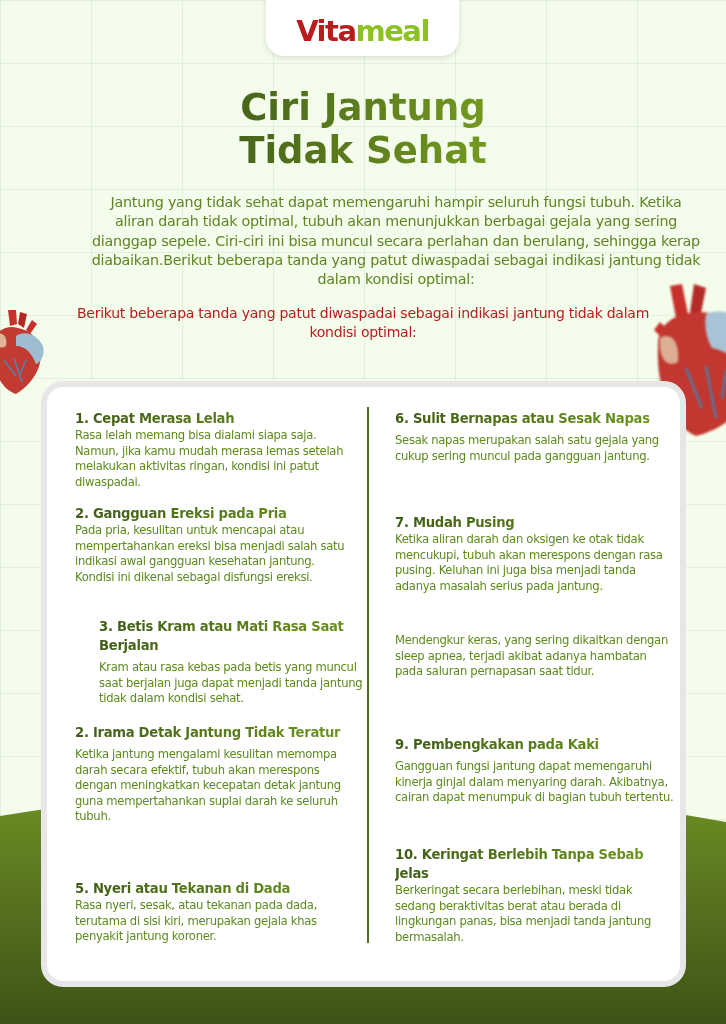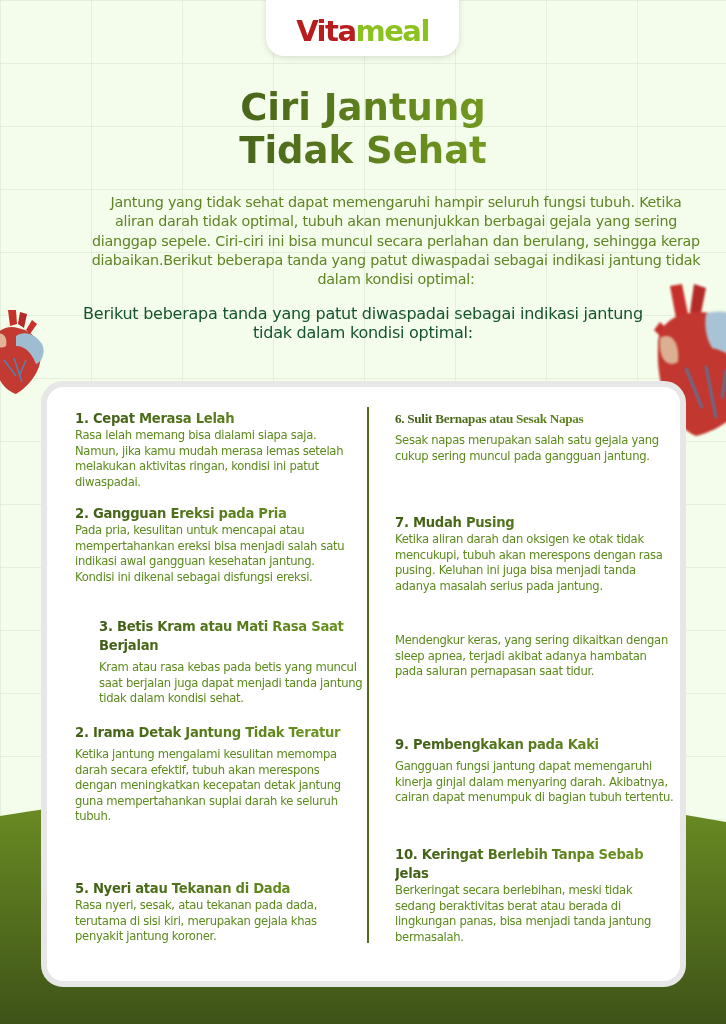--- a/index.html
+++ b/index.html
@@ -55,22 +55,22 @@
 
     .intro {
       position: absolute; left: 58px; top: 193px; width: 610px;
       text-align: center; color: #5f8423;
       font-size: 14.3px; line-height: 19.3px; letter-spacing: -0.25px;
       z-index: 2;
       margin-left: 33px;
     }
     .subintro {
       position: absolute; left: 75px; top: 304px; width: 576px;
-      text-align: center; color: #14532d;
-      font-size: 16px; line-height: 19.3px; letter-spacing: -0.25px;
+      text-align: center; color: #b91c1c;
+      font-size: 14px; line-height: 19.3px; letter-spacing: -0.25px;
       z-index: 2;
     }
 
     
     .heart-left {
       position: absolute; left: -14px; top: 306px; width: 62px; height: 92px;
       z-index: 2;
     }
     .heart-right {
       position: absolute; left: 646px; top: 278px; width: 110px; height: 160px;
@@ -176,21 +176,21 @@
       <div class="item-body">Ketika jantung mengalami kesulitan memompa darah secara efektif, tubuh akan merespons dengan meningkatkan kecepatan detak jantung guna mempertahankan suplai darah ke seluruh tubuh.</div>
     </div>
     <div class="item" style="top:474px;">
       <div class="item-title">5. Nyeri atau Tekanan di Dada</div>
       <div class="item-body">Rasa nyeri, sesak, atau tekanan pada dada, terutama di sisi kiri, merupakan gejala khas penyakit jantung koroner.</div>
     </div>
   </div>
 
   <div class="col col-right">
     <div class="item" style="top:4px;">
-      <div class="item-title" style="margin-bottom:5px;font-family:Liberation Serif, serif;">6. Sulit Bernapas atau Sesak Napas</div>
+      <div class="item-title" style="margin-bottom:5px;">6. Sulit Bernapas atau Sesak Napas</div>
       <div class="item-body">Sesak napas merupakan salah satu gejala yang cukup sering muncul pada gangguan jantung.</div>
     </div>
     <div class="item" style="top:108px;">
       <div class="item-title" style="">7. Mudah Pusing</div>
       <div class="item-body">Ketika aliran darah dan oksigen ke otak tidak mencukupi, tubuh akan merespons dengan rasa pusing. Keluhan ini juga bisa menjadi tanda adanya masalah serius pada jantung.</div>
     </div>
     <div class="item" style="top:228px;">
       <div class="item-body">Mendengkur keras, yang sering dikaitkan dengan sleep apnea, terjadi akibat adanya hambatan pada saluran pernapasan saat tidur.</div>
     </div>
     <div class="item" style="top:330px;">

